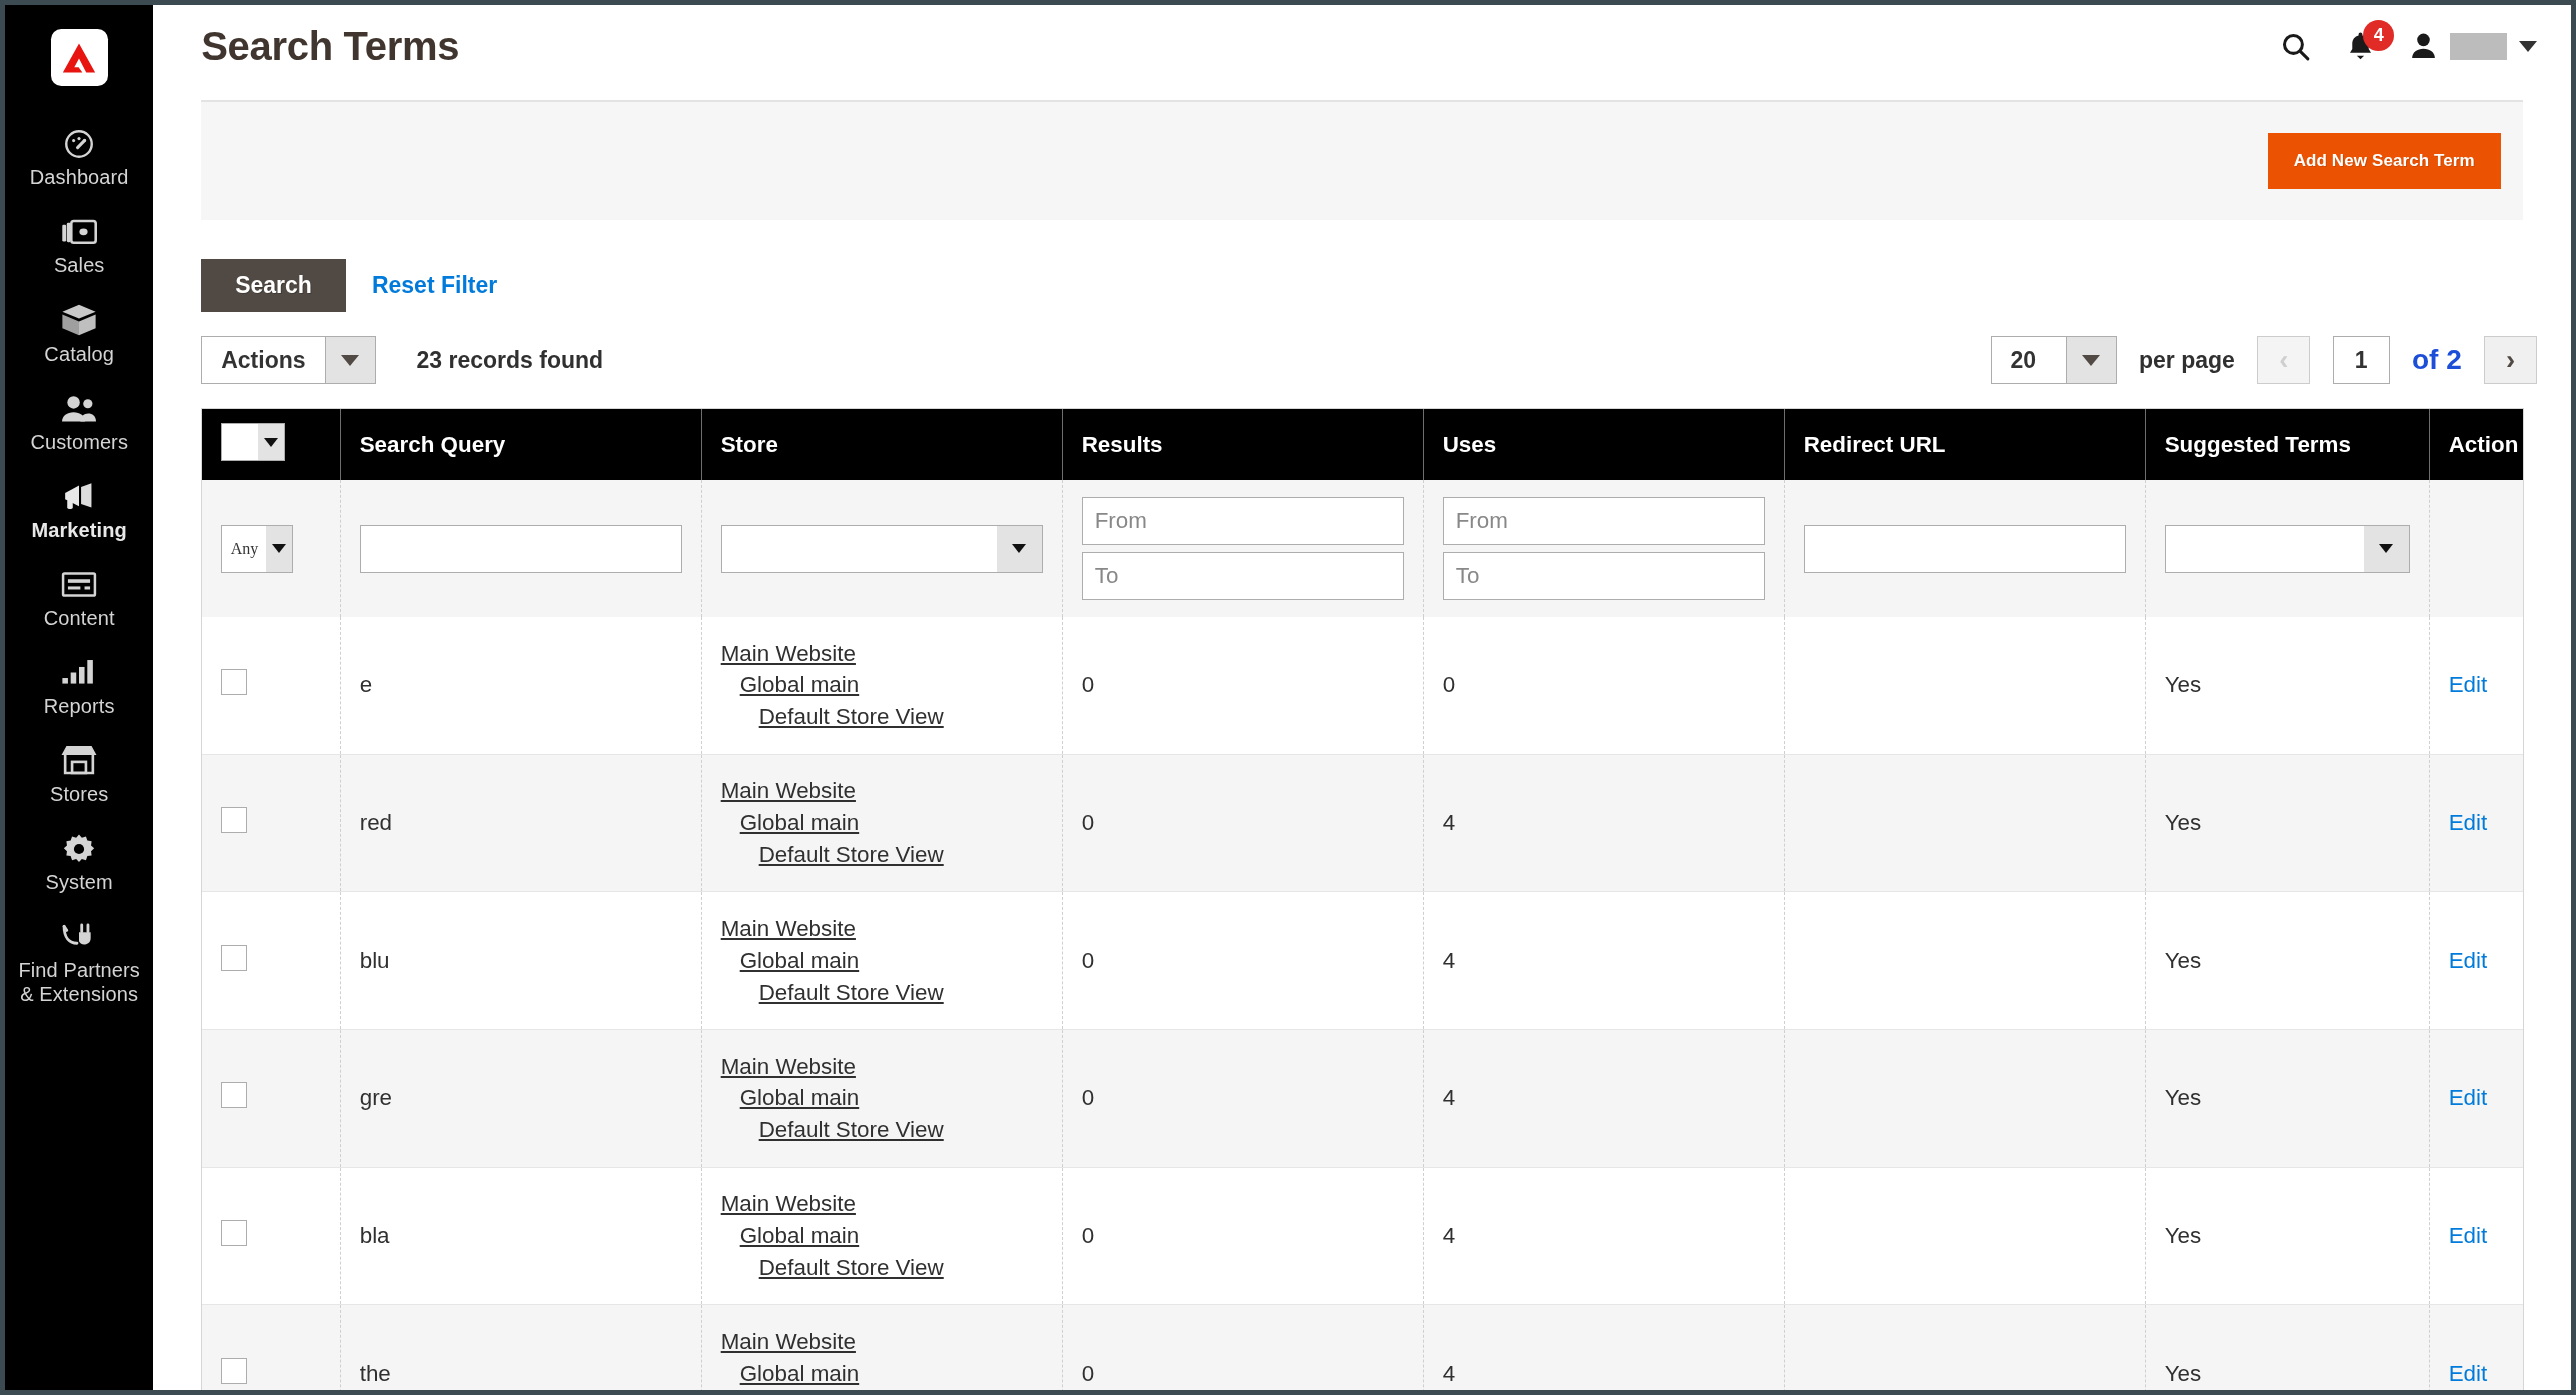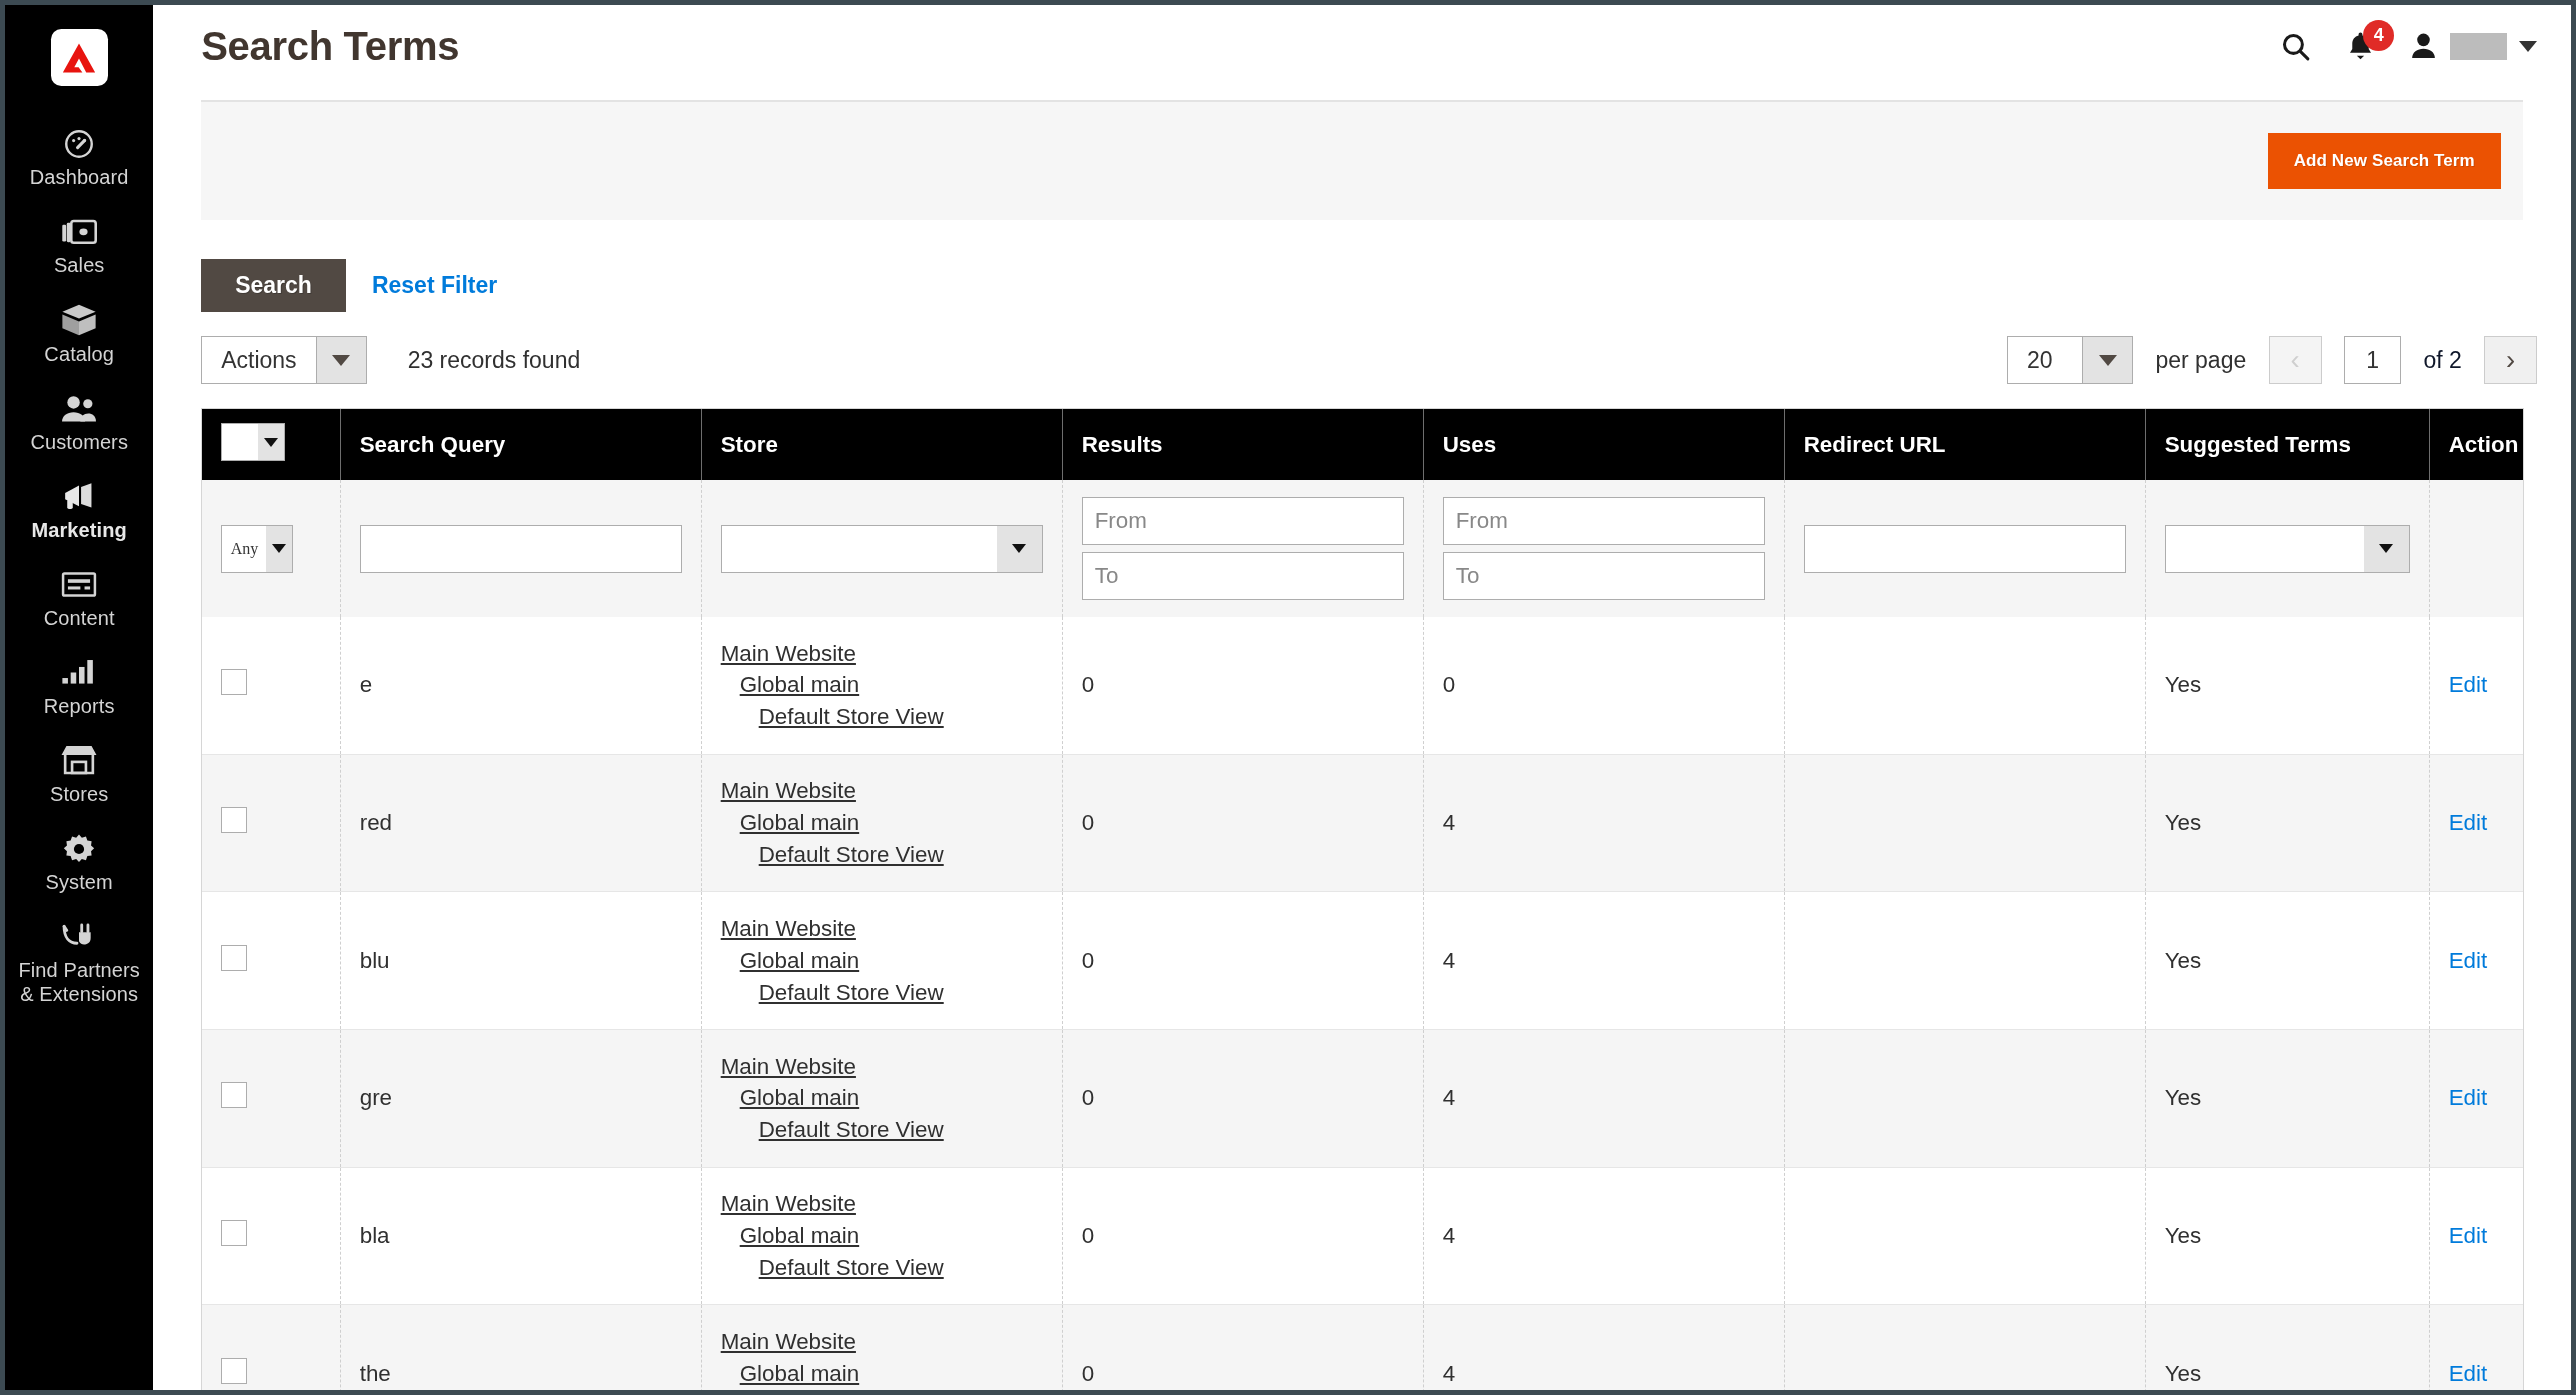--- a/index.html
+++ b/index.html
@@ -161,20 +161,21 @@
     font-weight: bold;
     text-decoration: none;
     cursor: pointer;
   }
 
   
   .grid-controls {
     margin: 24px 34px 0 48px;
     display: flex;
     align-items: center;
+    font-weight: bold;
   }
   .select-box {
     display: inline-flex;
     align-items: stretch;
     border: 0.9px solid #adadad;
     background: #ffffff;
     height: 48px;
   }
   .select-box .sel-text {
     display: flex; align-items: center;
@@ -217,21 +218,21 @@
     color: #514943;
   }
   .pg-btn.disabled { color: #cfcfcf; background:#f4f4f4; cursor: default; }
   .pg-input {
     width: 57px; height: 48px;
     border: 0.9px solid #adadad;
     background: #fff;
     display: flex; align-items:center; justify-content:center;
     font-size: 23px; color:#333;
   }
-  .pg-of { font-size: 23px; color:#0f172a;text-align:center; }
+  .pg-of { font-size: 28px; color:#1d4ed8;text-align:center; }
 
   
   .grid-wrap {
     margin: 24px 0 0 48px;
     width: 2323px;
     border: 0.9px solid #d6d6d6;
     border-bottom: none;
     overflow: hidden;
   }
   table.grid {

